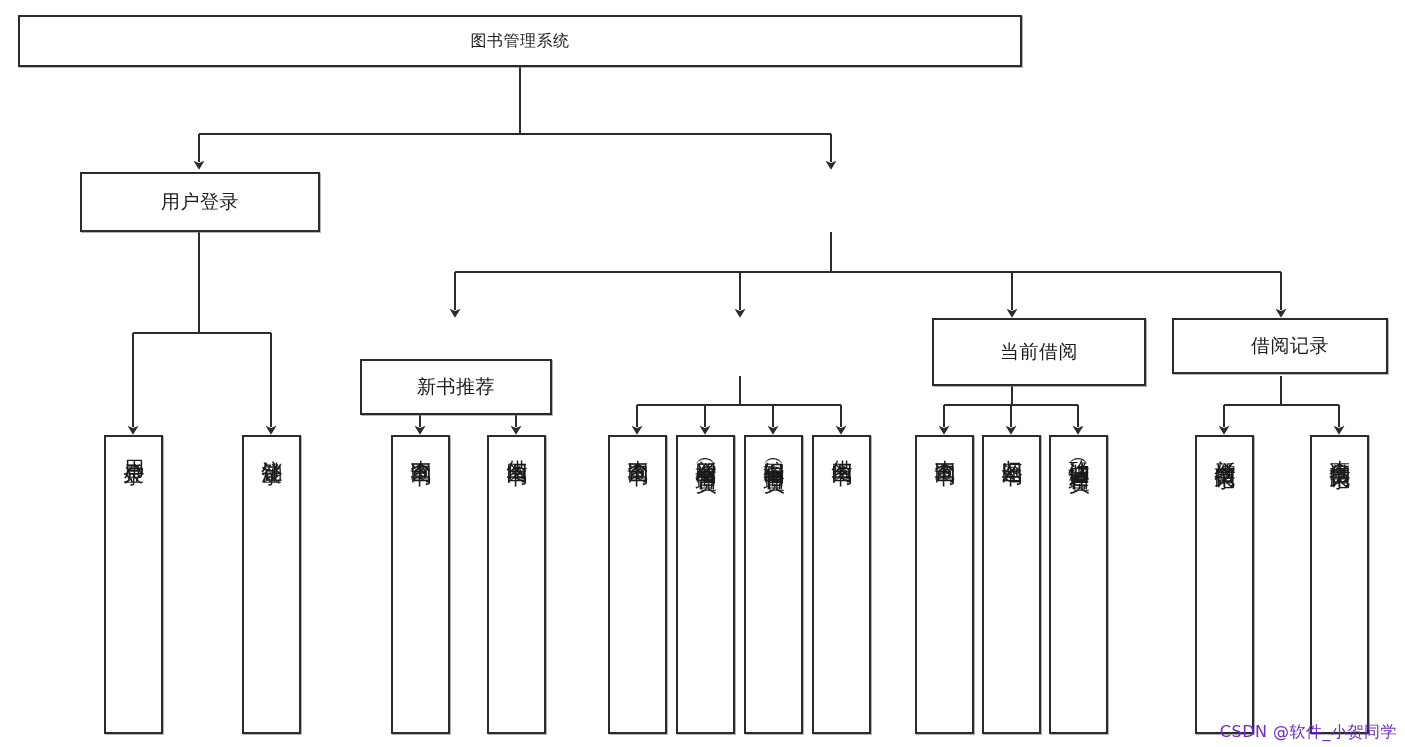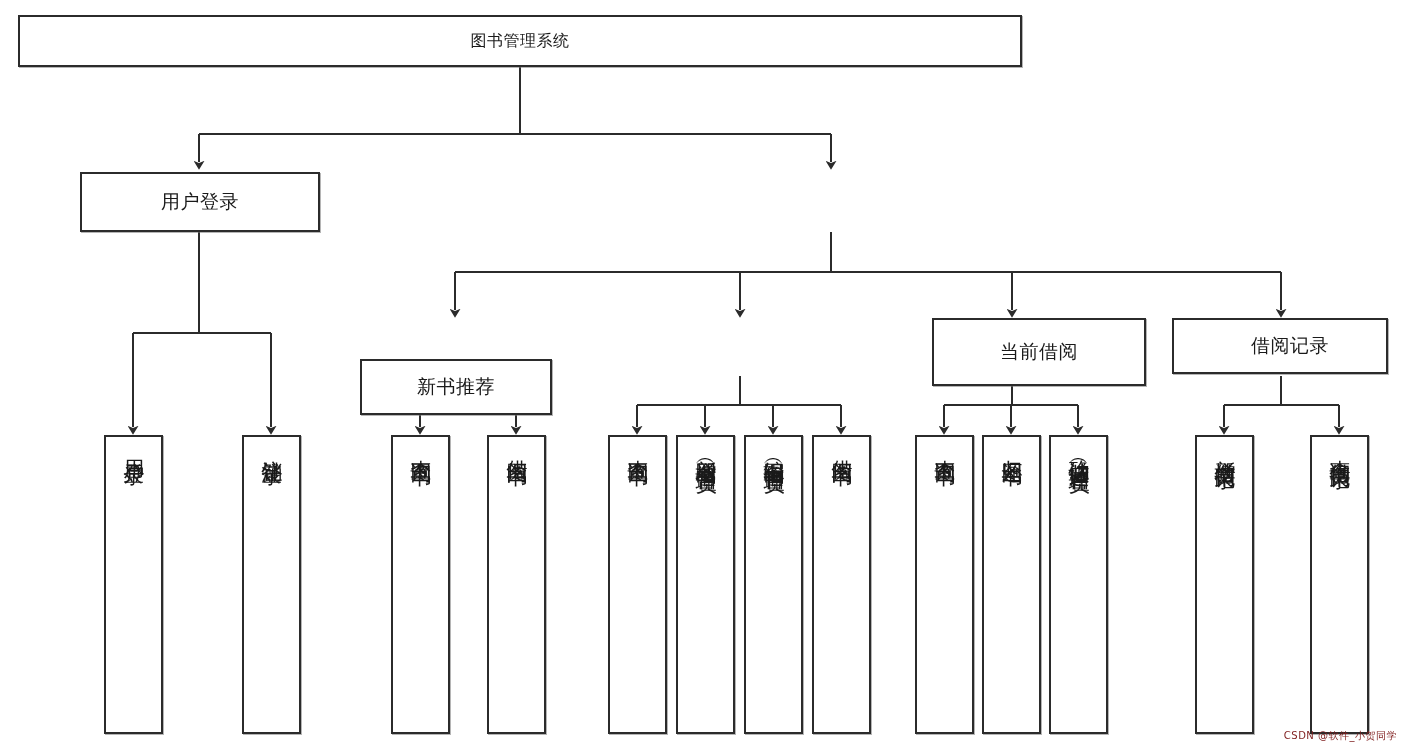--- a/index.html
+++ b/index.html
@@ -53,22 +53,22 @@
     font-size:21px;
     line-height:1.0;
     letter-spacing:2px;
     white-space:nowrap;
     text-align:start;
   }
   .watermark{
     position:absolute;
     right:8px;
     bottom:4px;
-    font-size:10px;
-    color:#7f1d1d;
+    font-size:16px;
+    color:#6d28d9;
     letter-spacing:.5px;
     z-index:5;
     white-space:nowrap;
     text-align:right;
   }
 </style>
 </head>
 <body>
 
 <div id="canvas">

